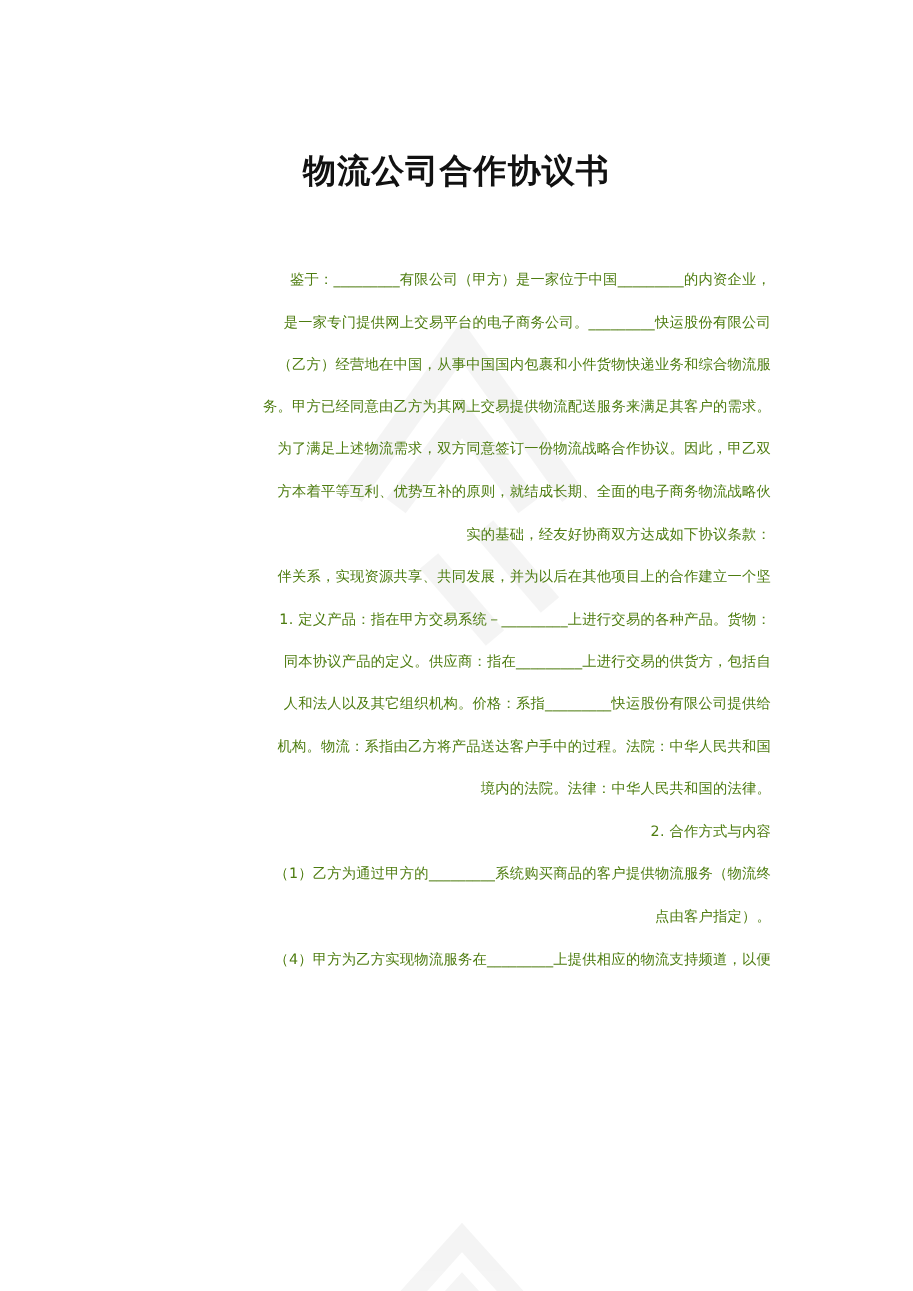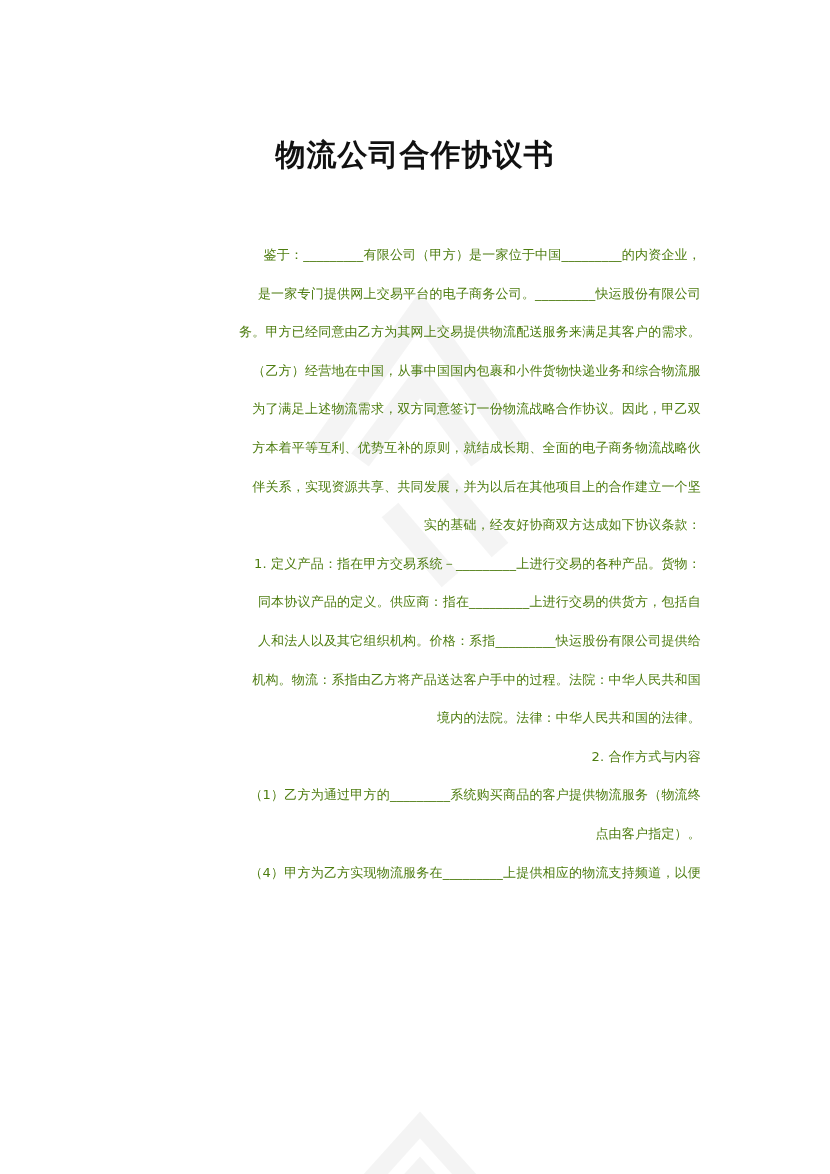--- a/index.html
+++ b/index.html
@@ -76,26 +76,26 @@
       <path d="M10 120 L100 20 L190 120"></path>
       <path d="M50 120 L100 65 L150 120"></path>
     </g>
   </svg>
 
   <h1 class="title">物流公司合作协议书</h1>
 
   <div class="body-text">
     <div class="line">鉴于：_________有限公司（甲方）是一家位于中国_________的内资企业，</div>
     <div class="line">是一家专门提供网上交易平台的电子商务公司。_________快运股份有限公司</div>
+    <div class="line">（乙方）经营地在中国，从事中国国内包裹和小件货物快递业务和综合物流服</div>
     <div class="line">务。甲方已经同意由乙方为其网上交易提供物流配送服务来满足其客户的需求。</div>
-    <div class="line">（乙方）经营地在中国，从事中国国内包裹和小件货物快递业务和综合物流服</div>
     <div class="line">为了满足上述物流需求，双方同意签订一份物流战略合作协议。因此，甲乙双</div>
     <div class="line">方本着平等互利、优势互补的原则，就结成长期、全面的电子商务物流战略伙</div>
+    <div class="line">实的基础，经友好协商双方达成如下协议条款：</div>
     <div class="line">伴关系，实现资源共享、共同发展，并为以后在其他项目上的合作建立一个坚</div>
-    <div class="line">实的基础，经友好协商双方达成如下协议条款：</div>
     <div class="line">1. 定义产品：指在甲方交易系统－_________上进行交易的各种产品。货物：</div>
     <div class="line">同本协议产品的定义。供应商：指在_________上进行交易的供货方，包括自</div>
     <div class="line">人和法人以及其它组织机构。价格：系指_________快运股份有限公司提供给</div>
     <div class="line">机构。物流：系指由乙方将产品送达客户手中的过程。法院：中华人民共和国</div>
     <div class="line">境内的法院。法律：中华人民共和国的法律。</div>
     <div class="line">2. 合作方式与内容</div>
     <div class="line">（1）乙方为通过甲方的_________系统购买商品的客户提供物流服务（物流终</div>
     <div class="line">点由客户指定）。</div>
     <div class="line">（4）甲方为乙方实现物流服务在_________上提供相应的物流支持频道，以便</div>
   </div>

